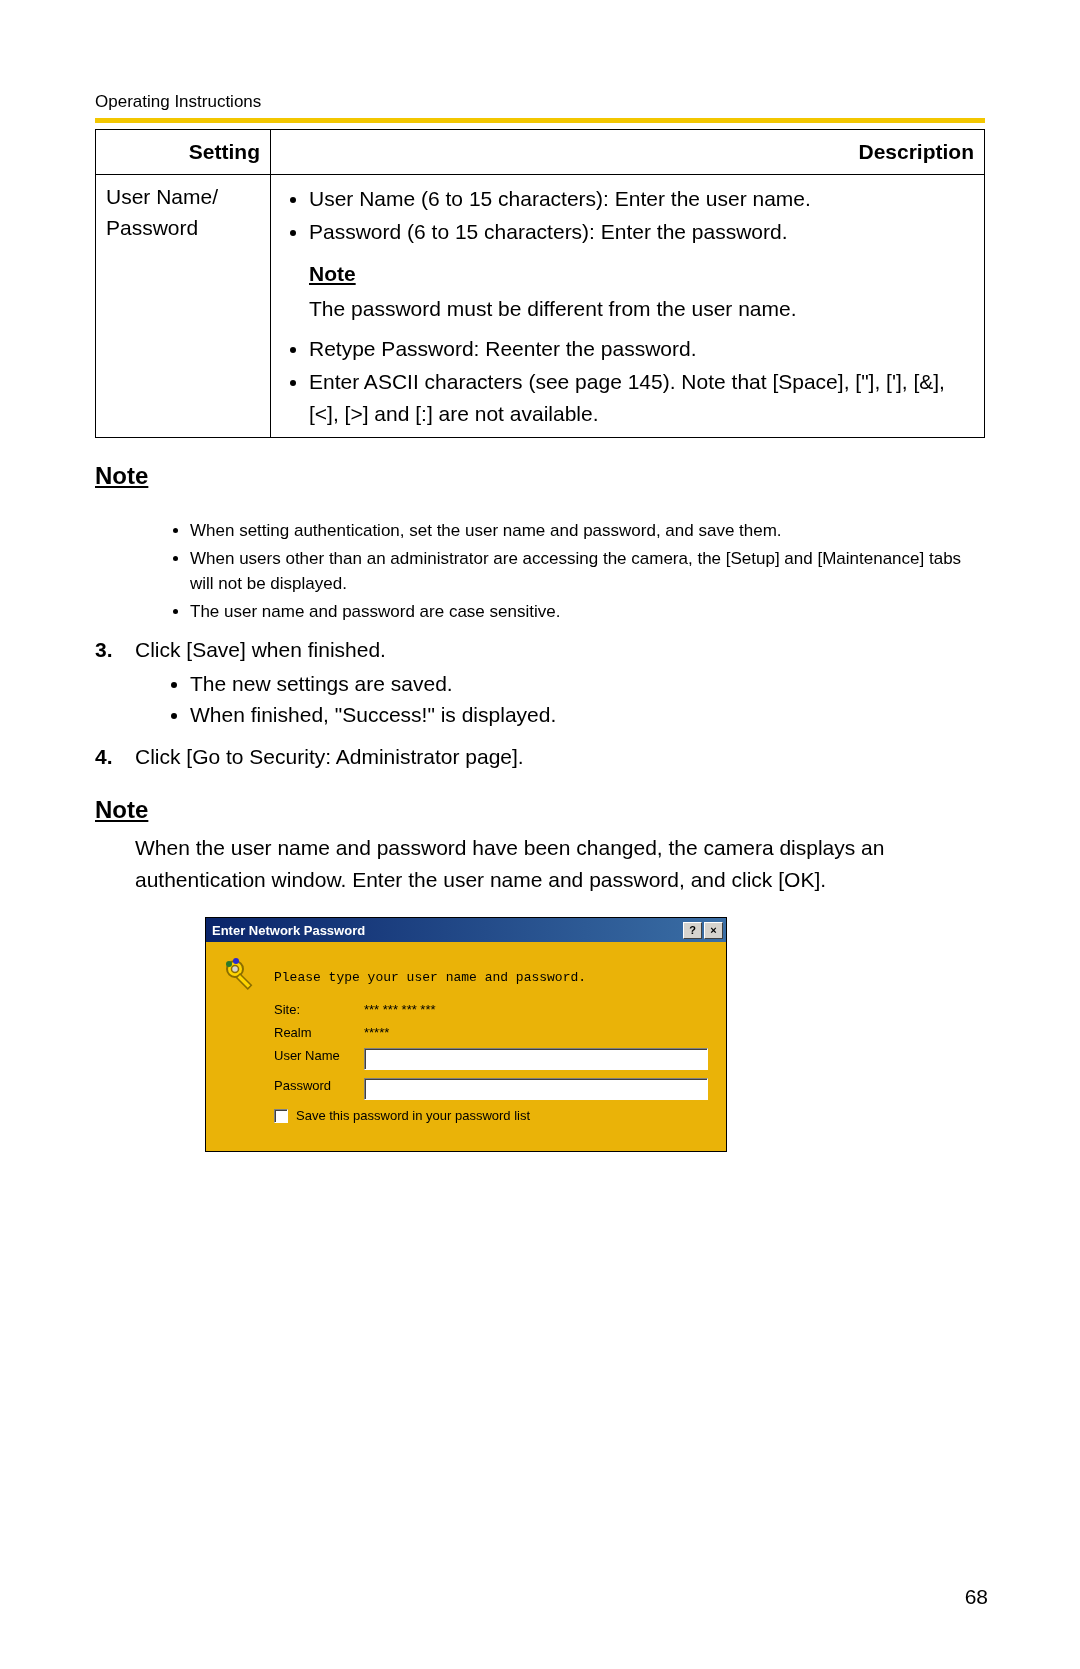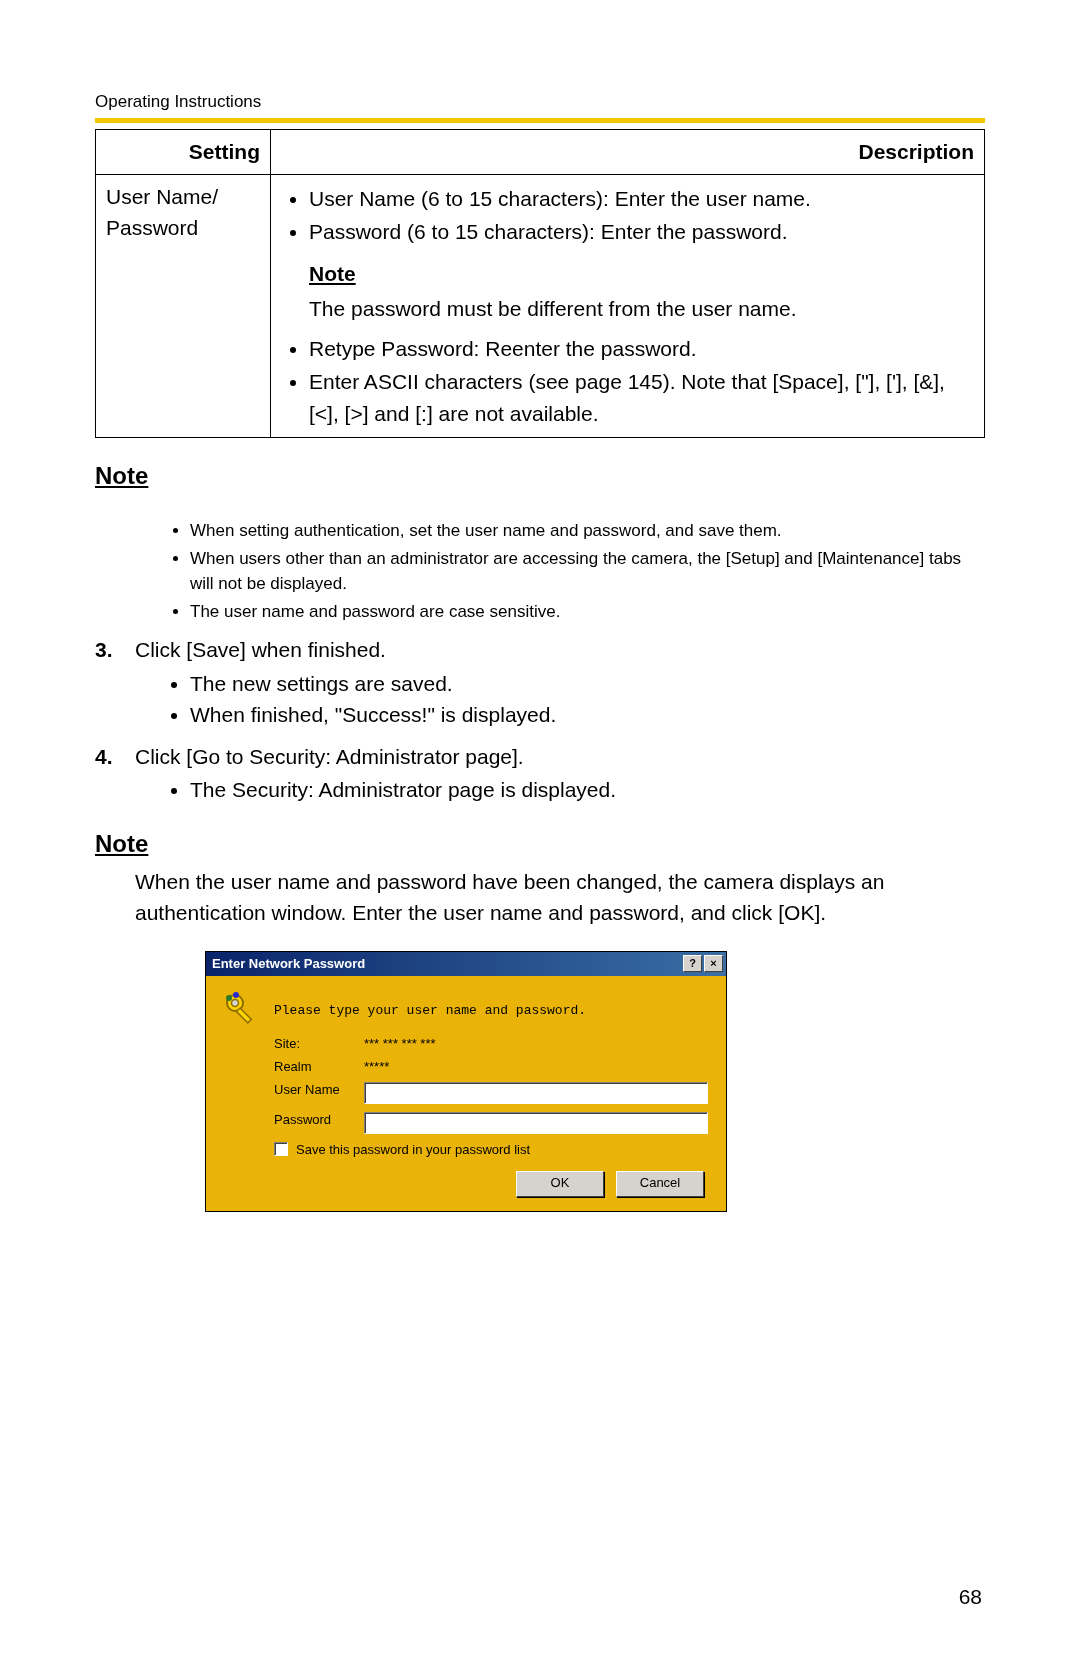--- a/index.html
+++ b/index.html
@@ -147,21 +147,21 @@
       background: #d6d3ce;
       border: 1px solid #fff;
       border-right-color: #404040; border-bottom-color: #404040;
       font-size: 13px;
       text-align: center;
       line-height: 22px;
       box-shadow: 1px 1px 0 #000;
     }
     .page-number {
       position: absolute;
-      right: 98px;
+      right: 92px;
       bottom: 60px;
       font-size: 21px;
     }
   </style>
 </head>
 <body>
 
 <div class="page">
   <div class="header-label">Operating Instructions</div>
   <div class="gold-rule"></div>
@@ -208,23 +208,20 @@
     <span>Click [Save] when finished.</span>
     <ul>
       <li>The new settings are saved.</li>
       <li>When finished, "Success!" is displayed.</li>
     </ul>
   </div>
 
   <div class="step">
     <span class="num">4.</span>
     <span>Click [Go to Security: Administrator page].</span>
-    <ul>
-      <li>The Security: Administrator page is displayed.</li>
-    </ul>
   </div>
 
   <div class="note-heading">Note</div>
   <div class="note2-body">When the user name and password have been changed, the camera displays an authentication window. Enter the user name and password, and click [OK].</div>
 
   <div class="dialog-wrap">
     <div class="dialog">
       <div class="titlebar">
         <span class="title">Enter Network Password</span>
         <div class="tb-btn">?</div>
@@ -256,23 +253,19 @@
           <div class="dinput"></div>
         </div>
         <div class="drow indent">
           <div class="dlabel">Password</div>
           <div class="dinput"></div>
         </div>
         <div class="checkbox-row">
           <div class="cb"></div>
           <span>Save this password in your password list</span>
         </div>
-        <div class="btnrow">
-          <div class="winbtn">OK</div>
-          <div class="winbtn">Cancel</div>
-        </div>
       </div>
     </div>
   </div>
 
 </div>
 
 <div class="page-number">68</div>
 
 </body></html>

